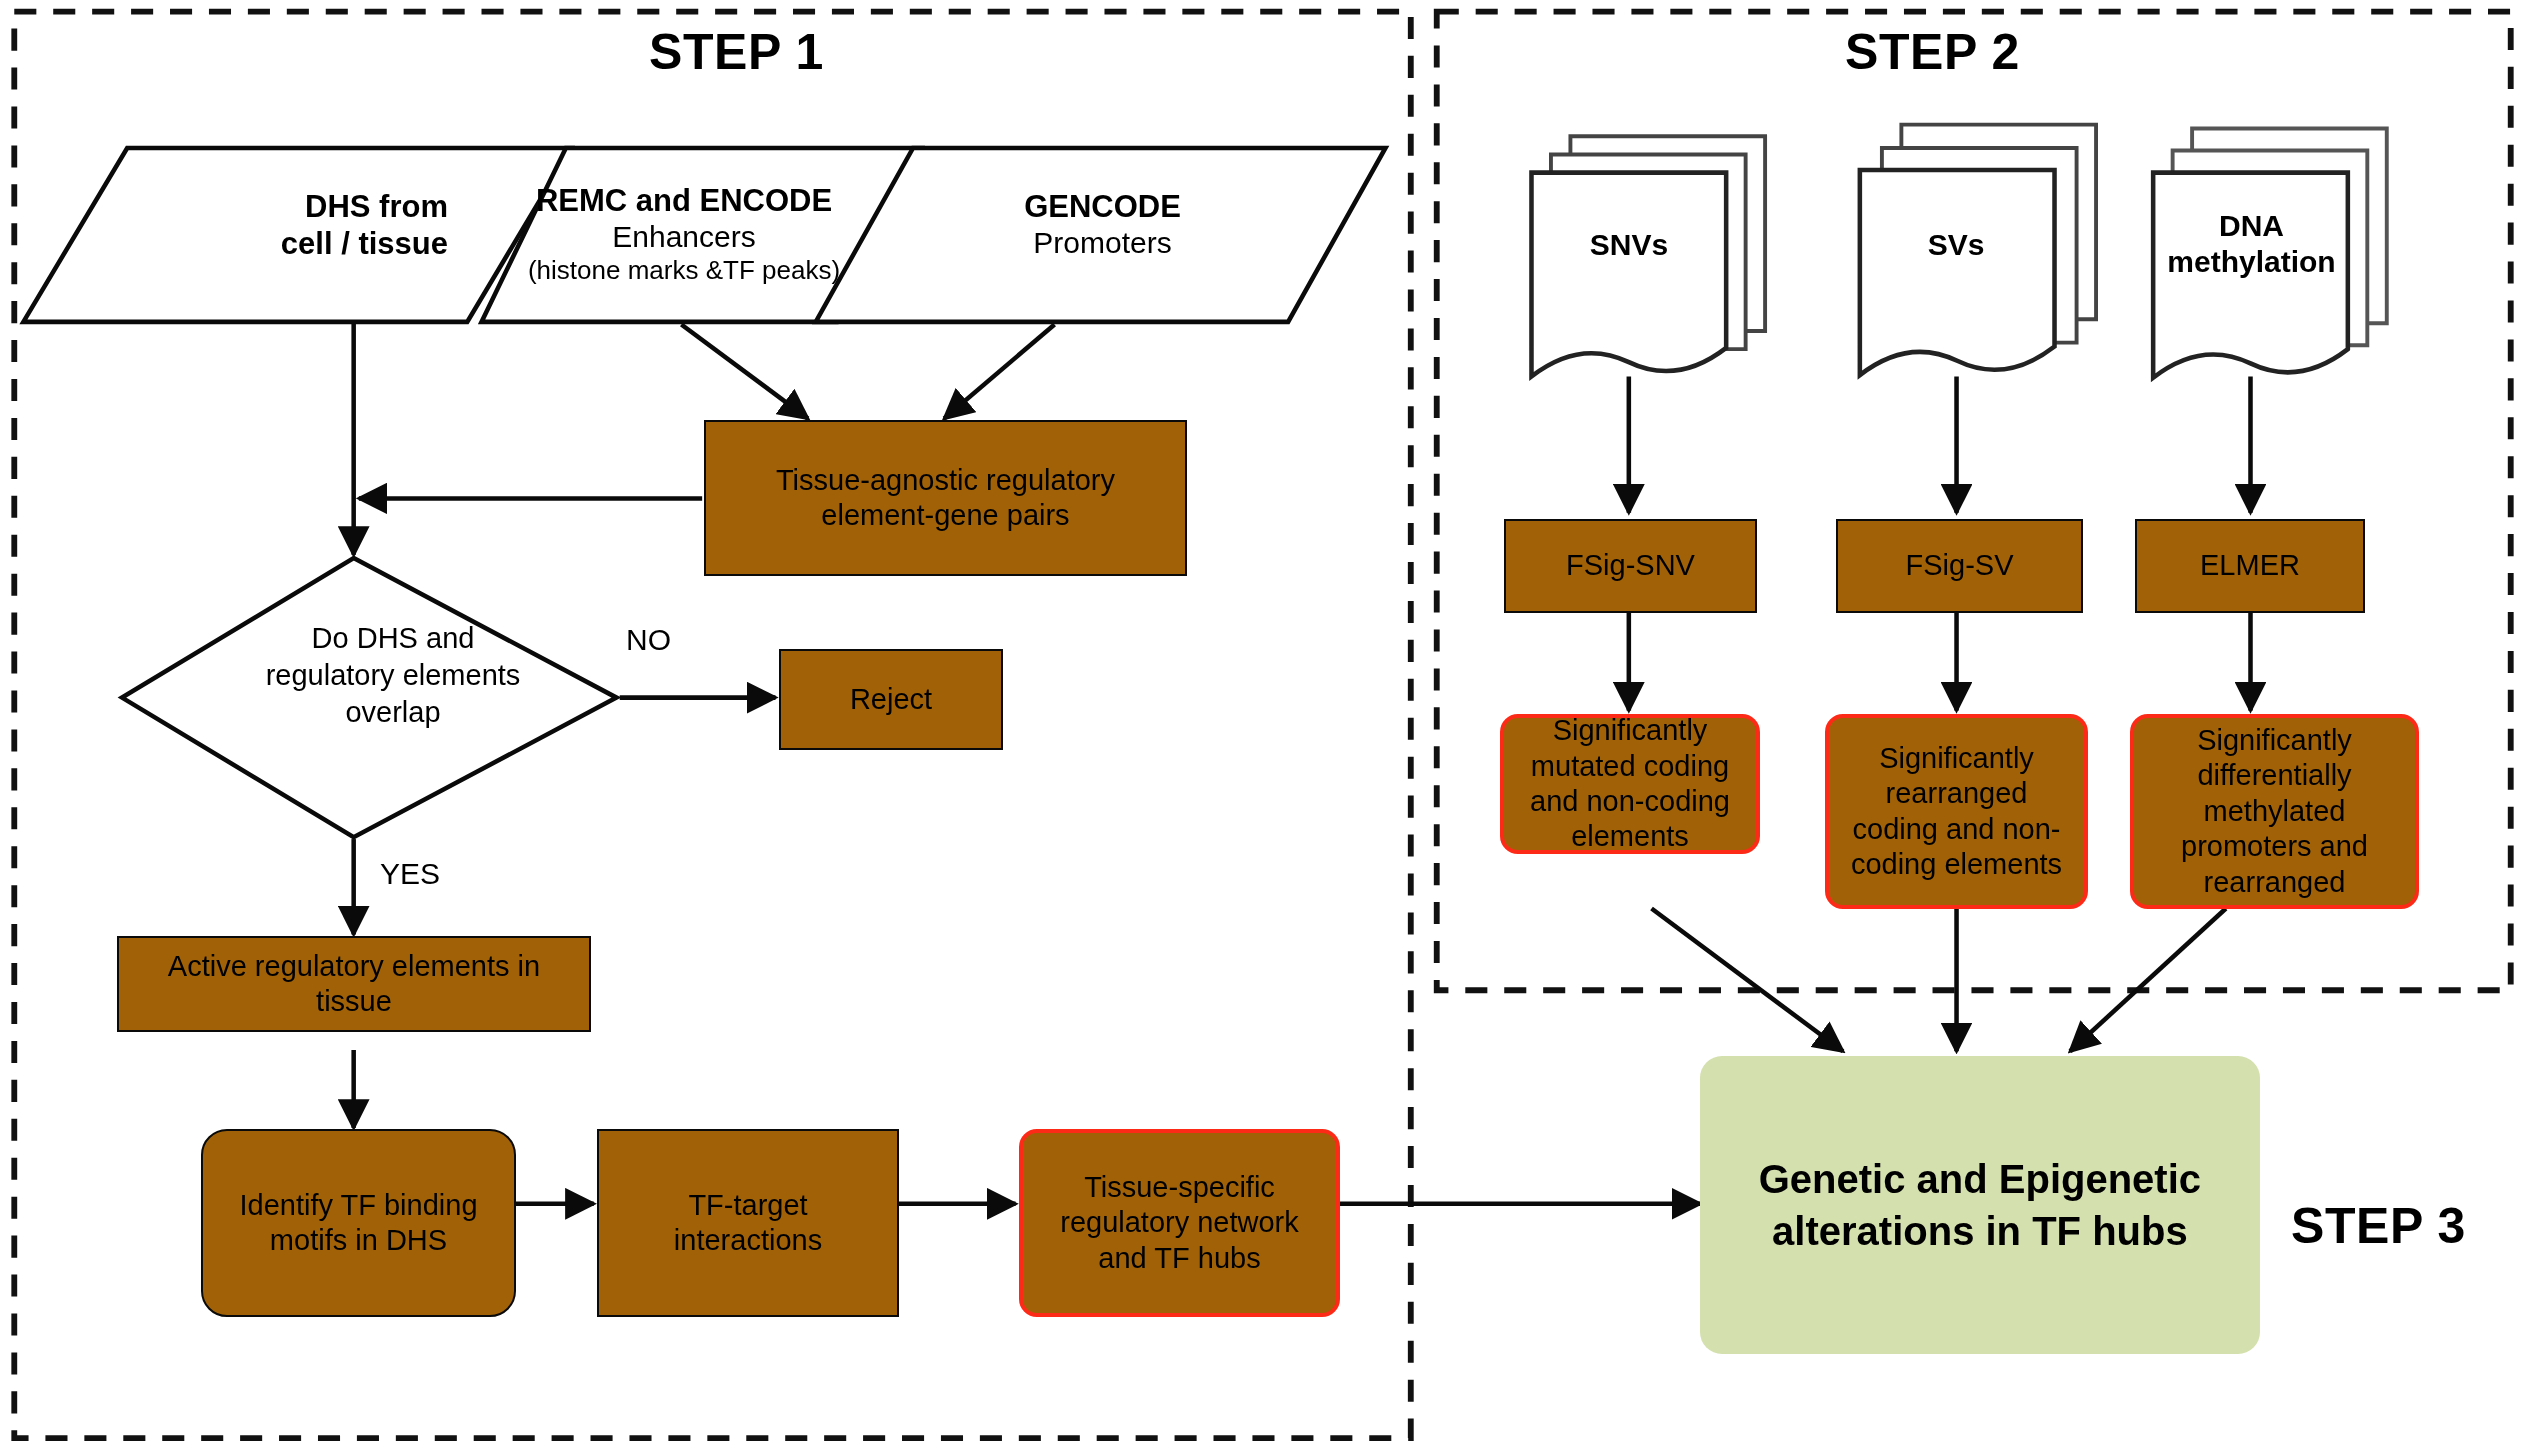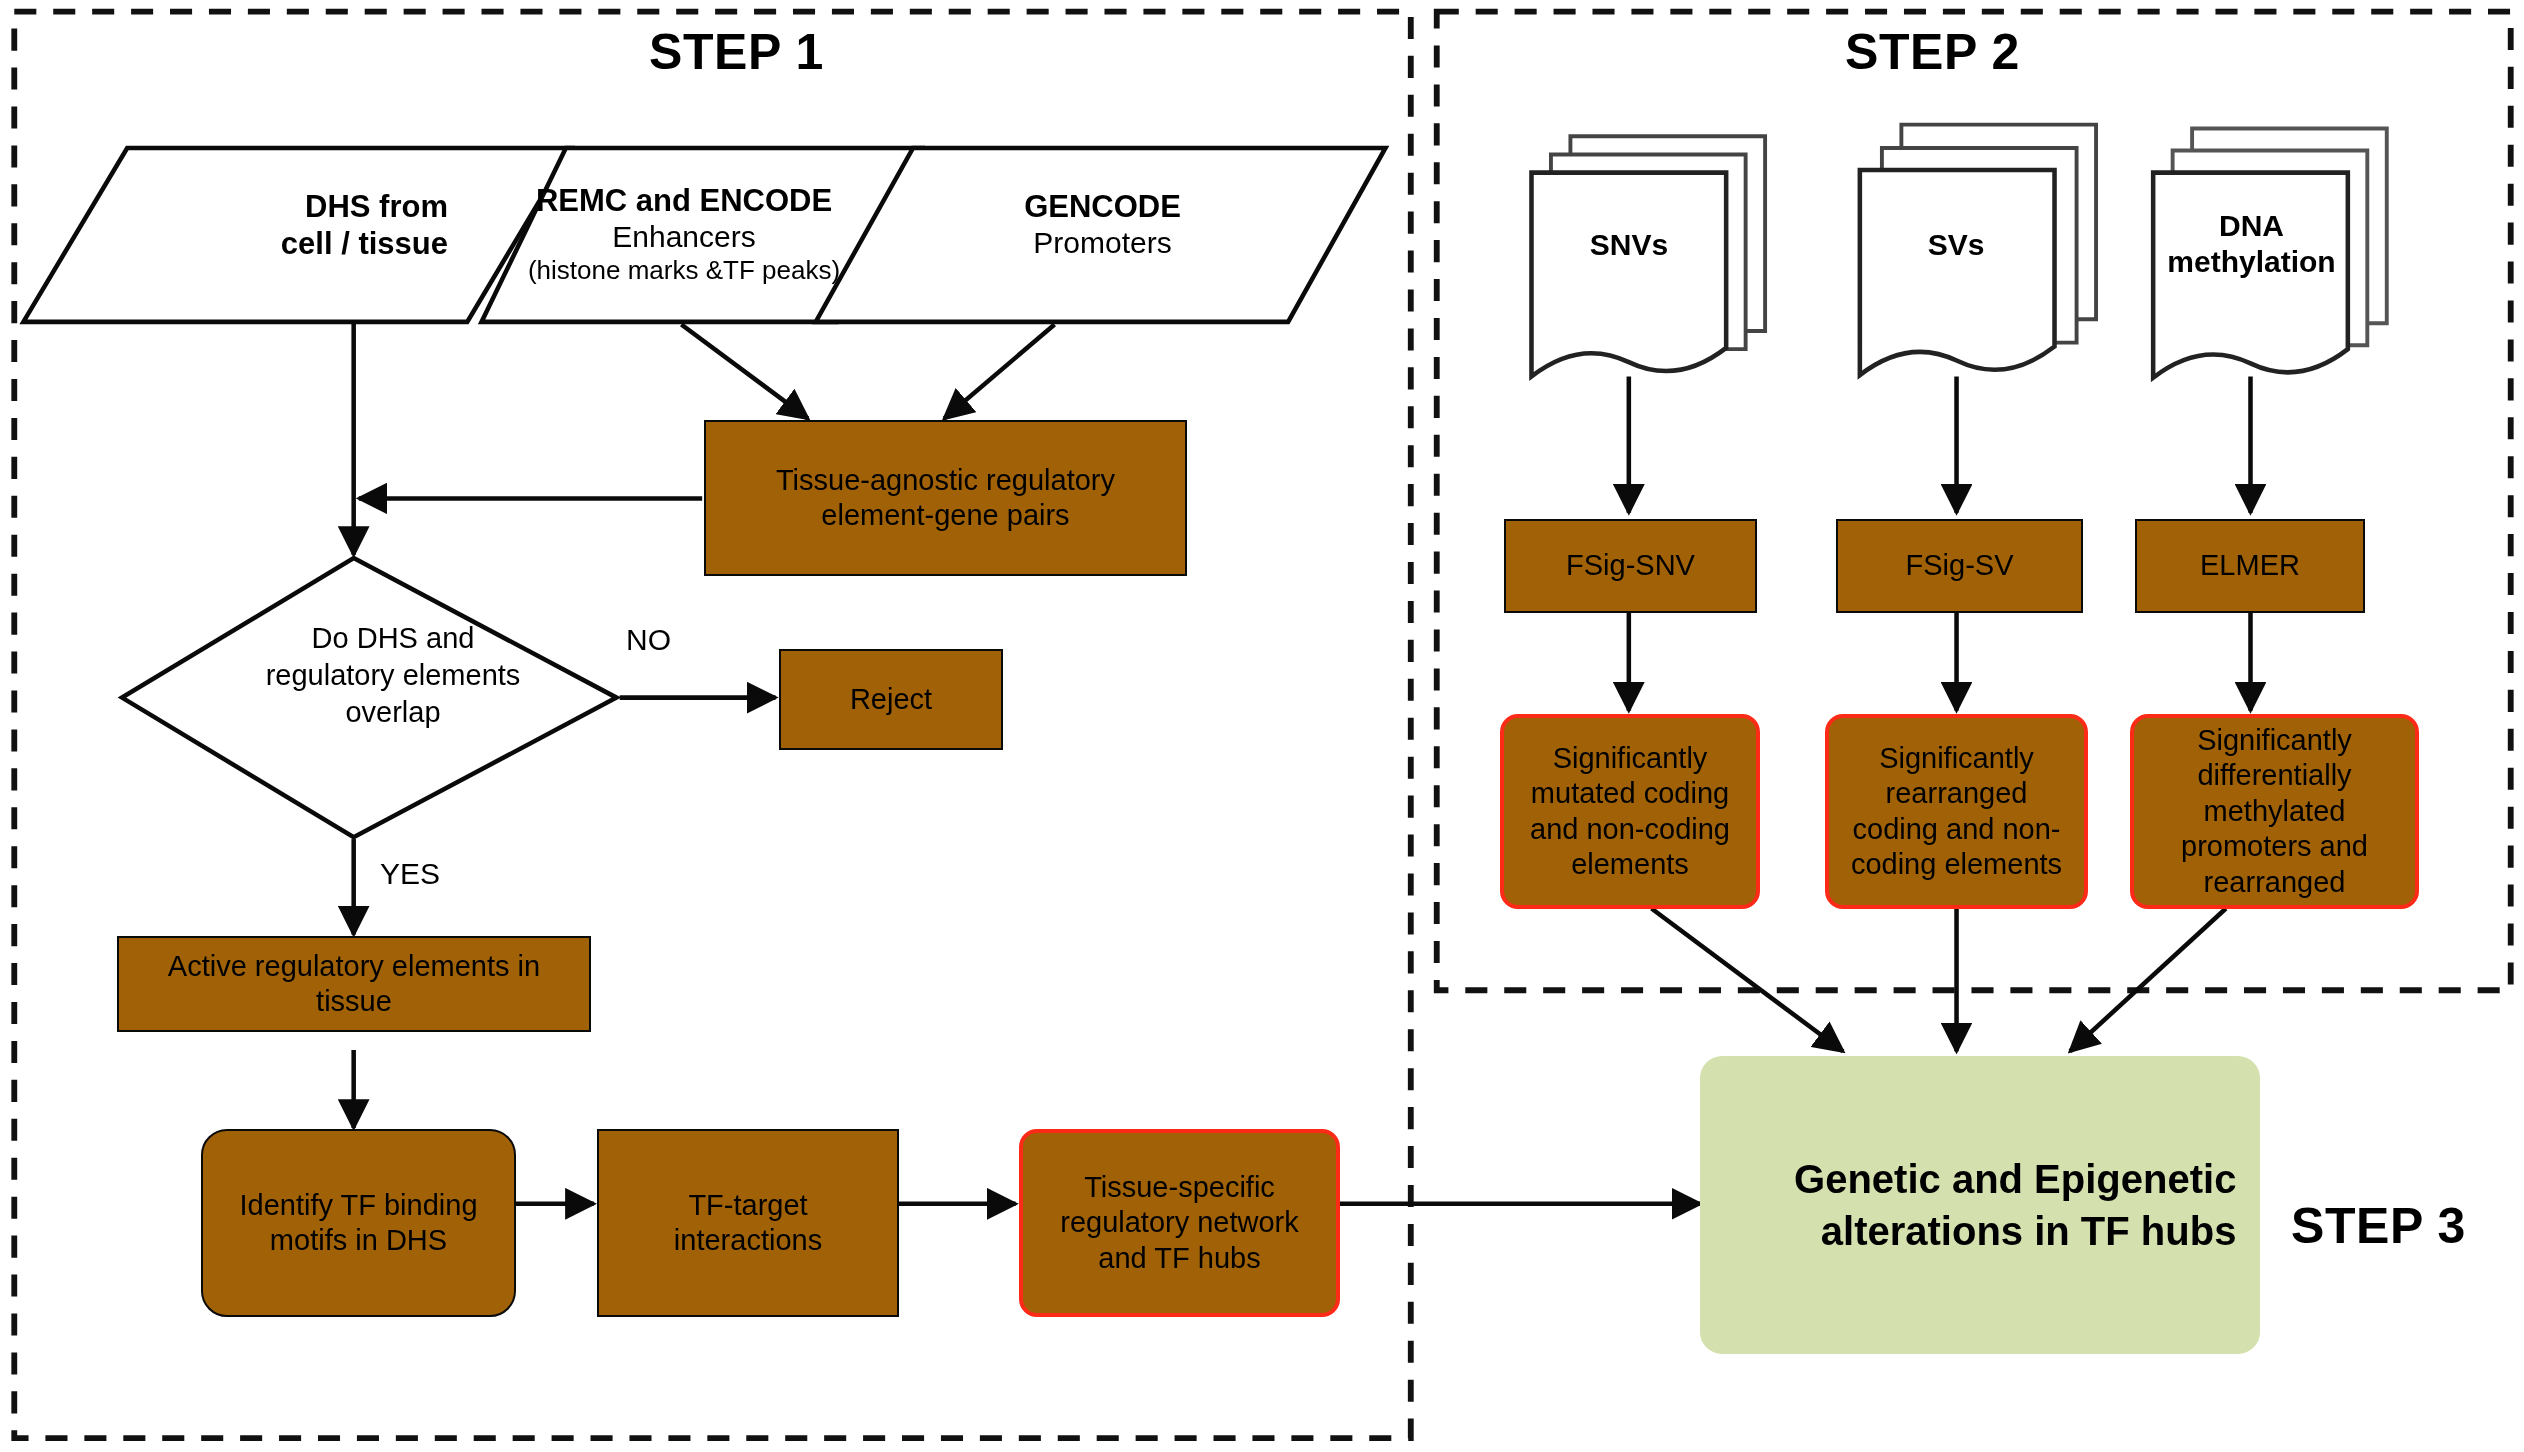--- a/index.html
+++ b/index.html
@@ -213,28 +213,28 @@
   <div class="node rect" style="left:1504px;top:519px;width:253px;height:94px;">
     <span class="txt">FSig-SNV</span>
   </div>
   <div class="node rect" style="left:1836px;top:519px;width:247px;height:94px;">
     <span class="txt">FSig-SV</span>
   </div>
   <div class="node rect" style="left:2135px;top:519px;width:230px;height:94px;">
     <span class="txt">ELMER</span>
   </div>
 
-  <div class="node rect redline" style="left:1500px;top:714px;width:260px;height:195px;padding:0 13px;">
+  <div class="node rect redline" style="left:1500px;top:714px;width:260px;height:140px;padding:0 13px;">
     <span class="txt">Significantly mutated coding and non-coding elements</span>
   </div>
   <div class="node rect redline" style="left:1825px;top:714px;width:263px;height:195px;padding:0 13px;">
     <span class="txt">Significantly rearranged coding and non-coding elements</span>
   </div>
   <div class="node rect redline" style="left:2130px;top:714px;width:289px;height:195px;padding:0 13px;">
     <span class="txt">Significantly differentially methylated promoters and rearranged</span>
   </div>
 
-  <div class="green-box" style="left:1700px;top:1056px;width:513px;height:298px;padding:0 23.4px;text-align:right;">
+  <div class="green-box" style="left:1700px;top:1056px;width:513px;height:298px;padding:0 23.4px;">
     <span class="txt">Genetic and Epigenetic alterations in TF hubs</span>
   </div>
 
 </div>
 
 
 </body></html>

